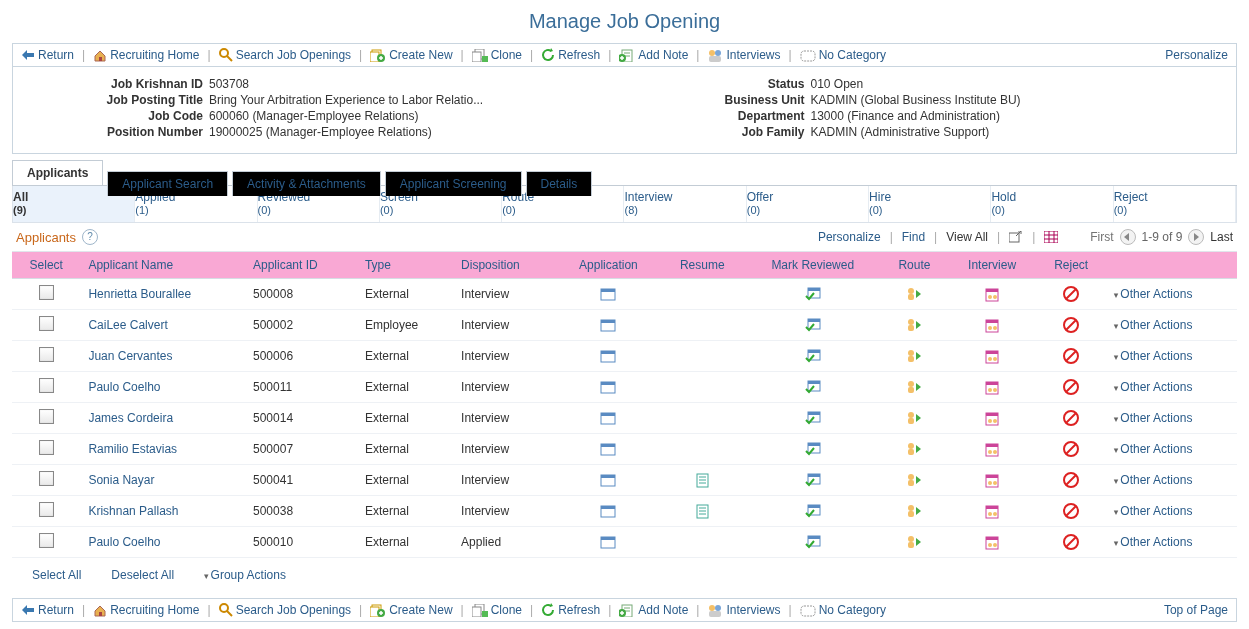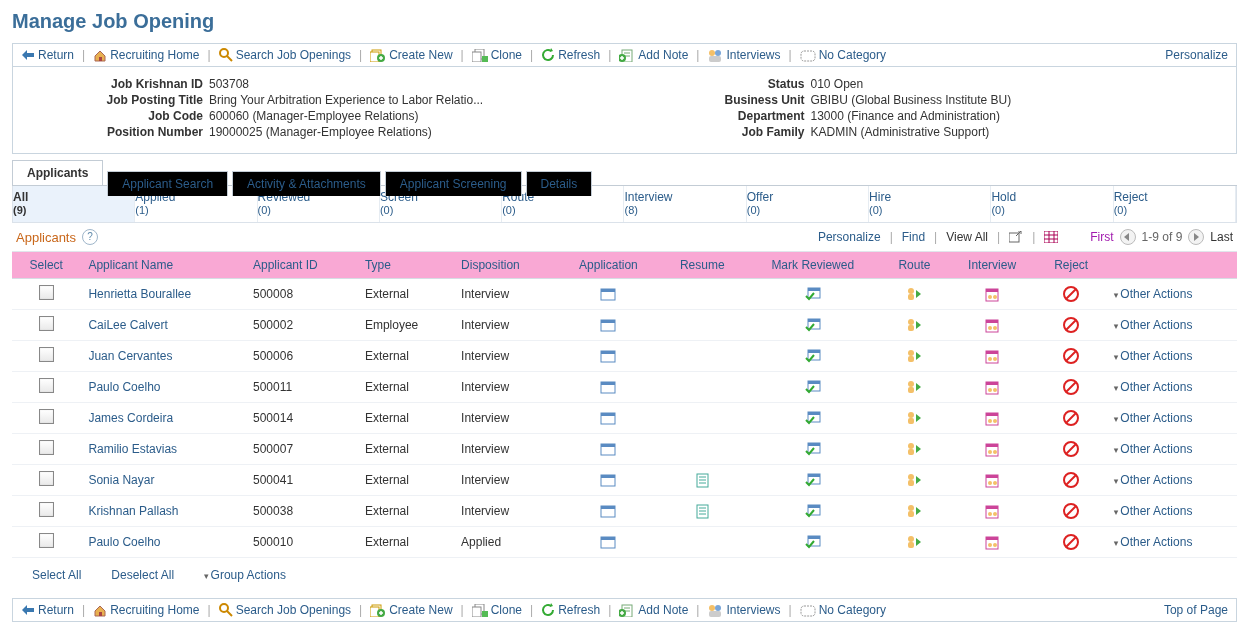--- a/index.html
+++ b/index.html
@@ -1,17 +1,17 @@
 <!DOCTYPE html>
 <html><head>
 <meta charset="utf-8">
 <style>
   body { margin:0; padding:10px 12px; font-family: Arial, Helvetica, sans-serif; font-size:12px; color:#333; background:#fff; width:1225px; }
   a { color:#2b5c8a; text-decoration:none; }
-  .page-title { color:#3b6e99; font-size:20px; font-weight:700; margin:0 0 10px 0; }
+  .page-title { color:#3b6e99; font-size:20px; font-weight:400; margin:0 0 10px 0;text-align:center; }
   .toolbar-wrap { border:1px solid #c9d5df; border-bottom:none; padding:4px 8px; display:flex; align-items:center; }
   .toolbar { display:flex; align-items:center; gap:5px; }
   .toolbar-item { display:inline-flex; align-items:center; gap:3px; color:#2b5c8a; cursor:pointer; }
   .sep { color:#aaa; margin:0 3px; }
   .spacer { flex:1; }
   .details-box { border:1px solid #c9d5df; padding:8px 10px 12px; display:flex; }
   .dcol { flex:1; }
   .drow { display:flex; margin:2px 0; }
   .dlabel { width:180px; text-align:right; font-weight:bold; color:#333; padding-right:6px; white-space:nowrap; }
   .dval { color:#333; }
@@ -170,21 +170,21 @@
         <div class="dval">19000025 (Manager-Employee Relations)</div>
       </div>
     </div>
   <div class="dcol" id="details-right">
       <div class="drow">
         <div class="dlabel">Status</div>
         <div class="dval">010 Open</div>
       </div>
       <div class="drow">
         <div class="dlabel">Business Unit</div>
-        <div class="dval">GBIBU (Global Business Institute BU)</div>
+        <div class="dval">KADMIN (Global Business Institute BU)</div>
       </div>
       <div class="drow">
         <div class="dlabel">Department</div>
         <div class="dval">13000 (Finance and Administration)</div>
       </div>
       <div class="drow">
         <div class="dlabel">Job Family</div>
         <div class="dval">KADMIN (Administrative Support)</div>
       </div>
     </div>
@@ -232,21 +232,21 @@
     <span class="ic">
         <svg width="14" height="12">
           <rect x="0" y="0" width="14" height="12" fill="#fff" stroke="#a05"></rect>
           <line x1="0" y1="4" x2="14" y2="4" stroke="#a05"></line>
           <line x1="0" y1="8" x2="14" y2="8" stroke="#a05"></line>
           <line x1="5" y1="0" x2="5" y2="12" stroke="#a05"></line>
           <line x1="10" y1="0" x2="10" y2="12" stroke="#a05"></line>
         </svg>
       </span>
     <span style="width:20px"></span>
-    <span style="color:#a21caf">First</span>
+    <span style="color:#737373">First</span>
     <span class="arrow-btn left"></span>
     <span>1-9 of 9</span>
     <span class="arrow-btn right"></span>
     <span style="color:#333">Last</span>
   </div>
 </div>
 
 <table class="grid">
   <thead>
       <tr id="thead-row">

